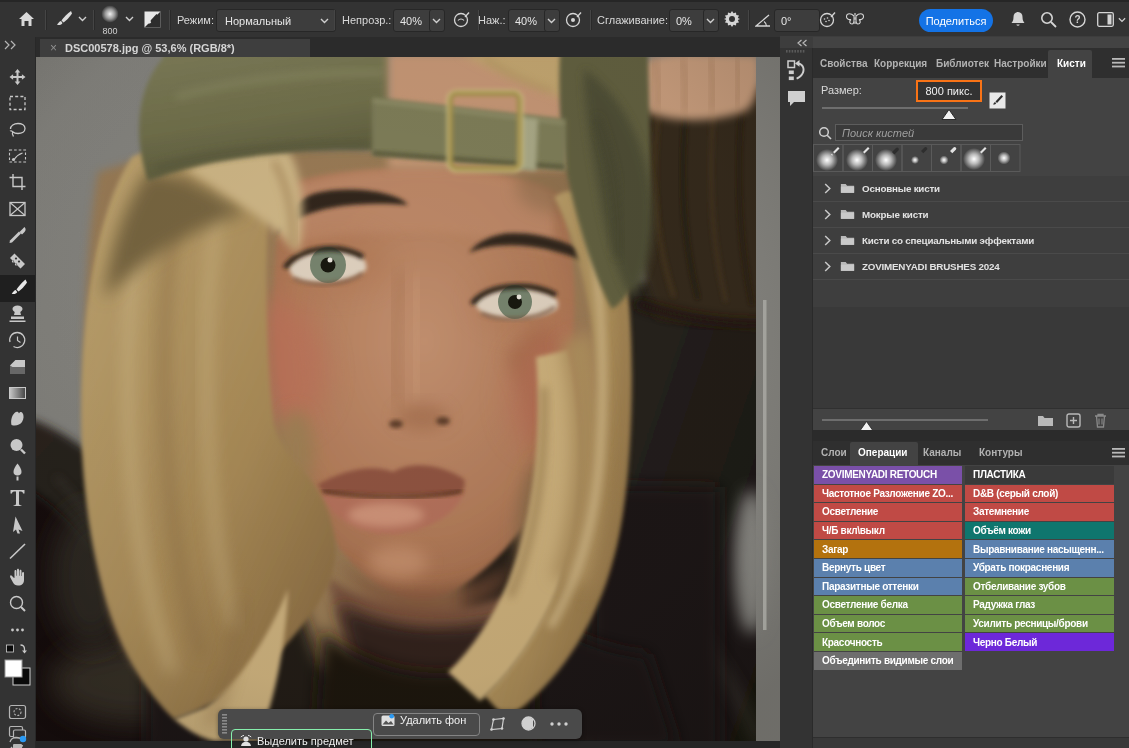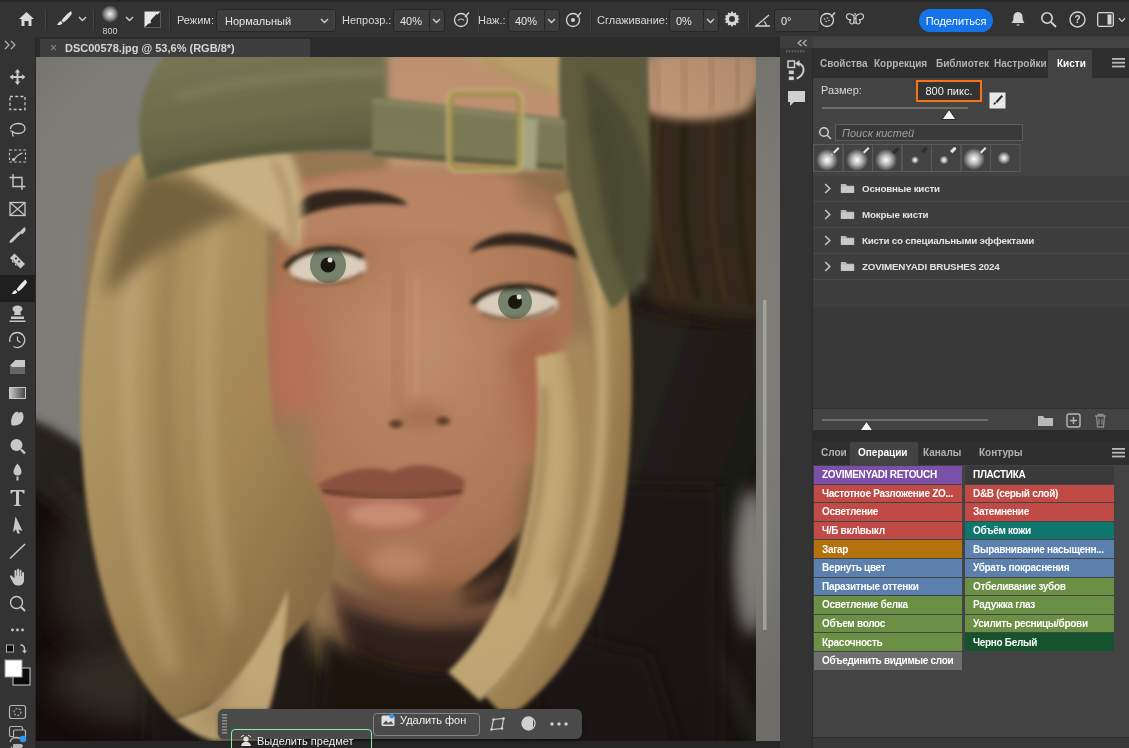--- a/index.html
+++ b/index.html
@@ -687,21 +687,21 @@
       <div class="act" style="left:1px;width:148px;top:187px;background:#6e6e6e;">Объединить видимые слои</div>
       <div class="act" style="left:152px;width:149px;top:1px;background:#3a3a3a;">ПЛАСТИКА</div>
       <div class="act" style="left:152px;width:149px;top:19.6px;background:#c04a45;">D&amp;B (серый слой)</div>
       <div class="act" style="left:152px;width:149px;top:38.2px;background:#c04a45;">Затемнение</div>
       <div class="act" style="left:152px;width:149px;top:56.800000000000004px;background:#0f766e;">Объём кожи</div>
       <div class="act" style="left:152px;width:149px;top:75.4px;background:#5b80ad;">Выравнивание насыщенн...</div>
       <div class="act" style="left:152px;width:149px;top:94px;background:#5b80ad;">Убрать покраснения</div>
       <div class="act" style="left:152px;width:149px;top:112.60000000000001px;background:#6b9045;">Отбеливание зубов</div>
       <div class="act" style="left:152px;width:149px;top:131.20000000000002px;background:#6b9045;">Радужка глаз</div>
       <div class="act" style="left:152px;width:149px;top:149.8px;background:#6b9045;">Усилить ресницы/брови</div>
-      <div class="act" style="left:152px;width:149px;top:168.4px;background:#14532d;">Черно Белый</div>
+      <div class="act" style="left:152px;width:149px;top:168.4px;background:#6d28d9;">Черно Белый</div>
     </div>
   <style>
     #blist .brow{position:relative;height:25px;border-bottom:1px solid #4a4a4a;}
     #blist .brow .chev{position:absolute;left:11px;top:7px;}
     #blist .brow .fold{position:absolute;left:27px;top:6px;}
     #blist .brow .btxt{position:absolute;left:49px;top:7px;color:#e2e2e2;font-size:9.8px;letter-spacing:-0.2px;font-weight:bold;}
     .act{position:absolute;height:17.6px;display:flex;align-items:center;padding-left:8px;box-sizing:border-box;
          font-weight:bold;font-size:10px;letter-spacing:-0.3px;white-space:nowrap;overflow:hidden;}
   </style>
 

